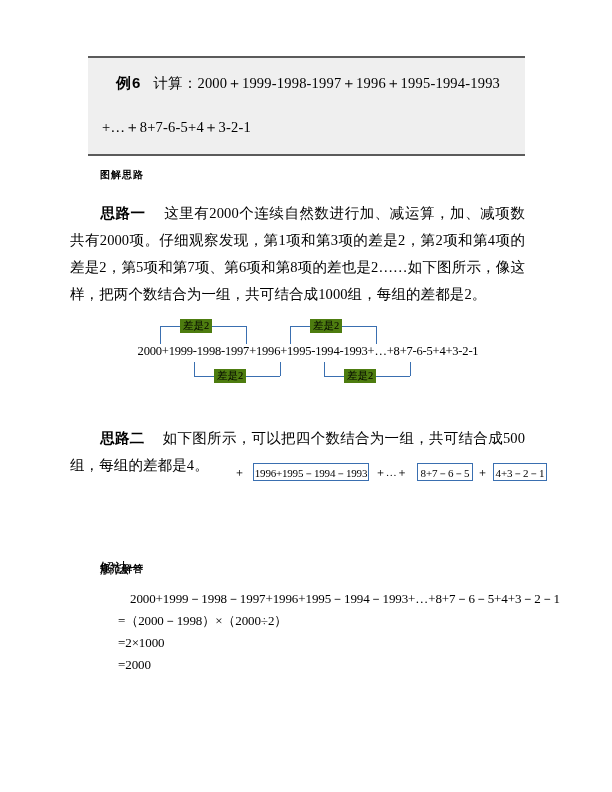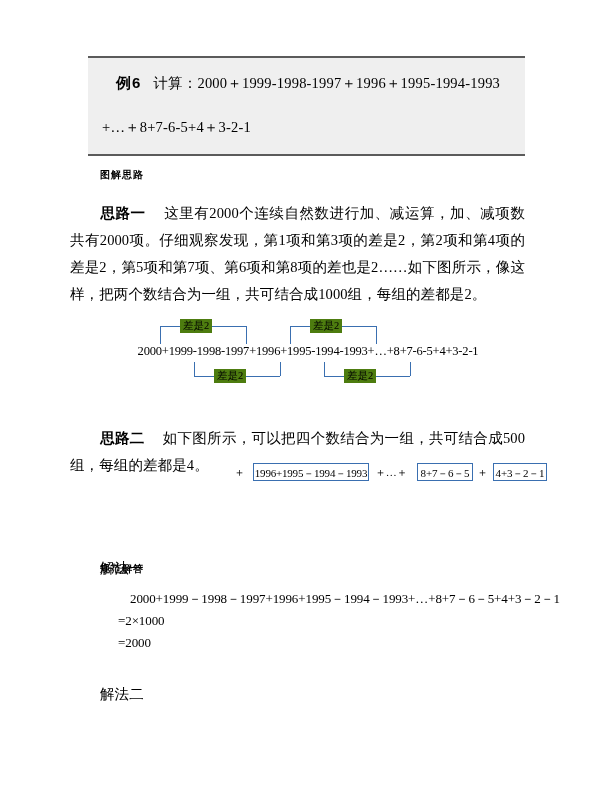--- a/index.html
+++ b/index.html
@@ -216,21 +216,19 @@
   </div>
 
   <div class="section-head" style="left:100px; top:522px;margin-top:40px;">规范解答</div>
 
   <div class="para" style="left:100px; top:555px; width:300px;">
     <span>解法一</span>
   </div>
 
   <div class="mathblock">
     <div class="ml1">2000+1999－1998－1997+1996+1995－1994－1993+…+8+7－6－5+4+3－2－1</div>
+    <div>=（2000－1998）×（2000÷2）</div>
     <div>=2×1000</div>
     <div>=2000</div>
   </div>
 
-  <div class="para" style="left:100px; top:681px; width:300px;">
-    <span>解法二</span>
-  </div>
 
 </div>
 
 </body></html>

